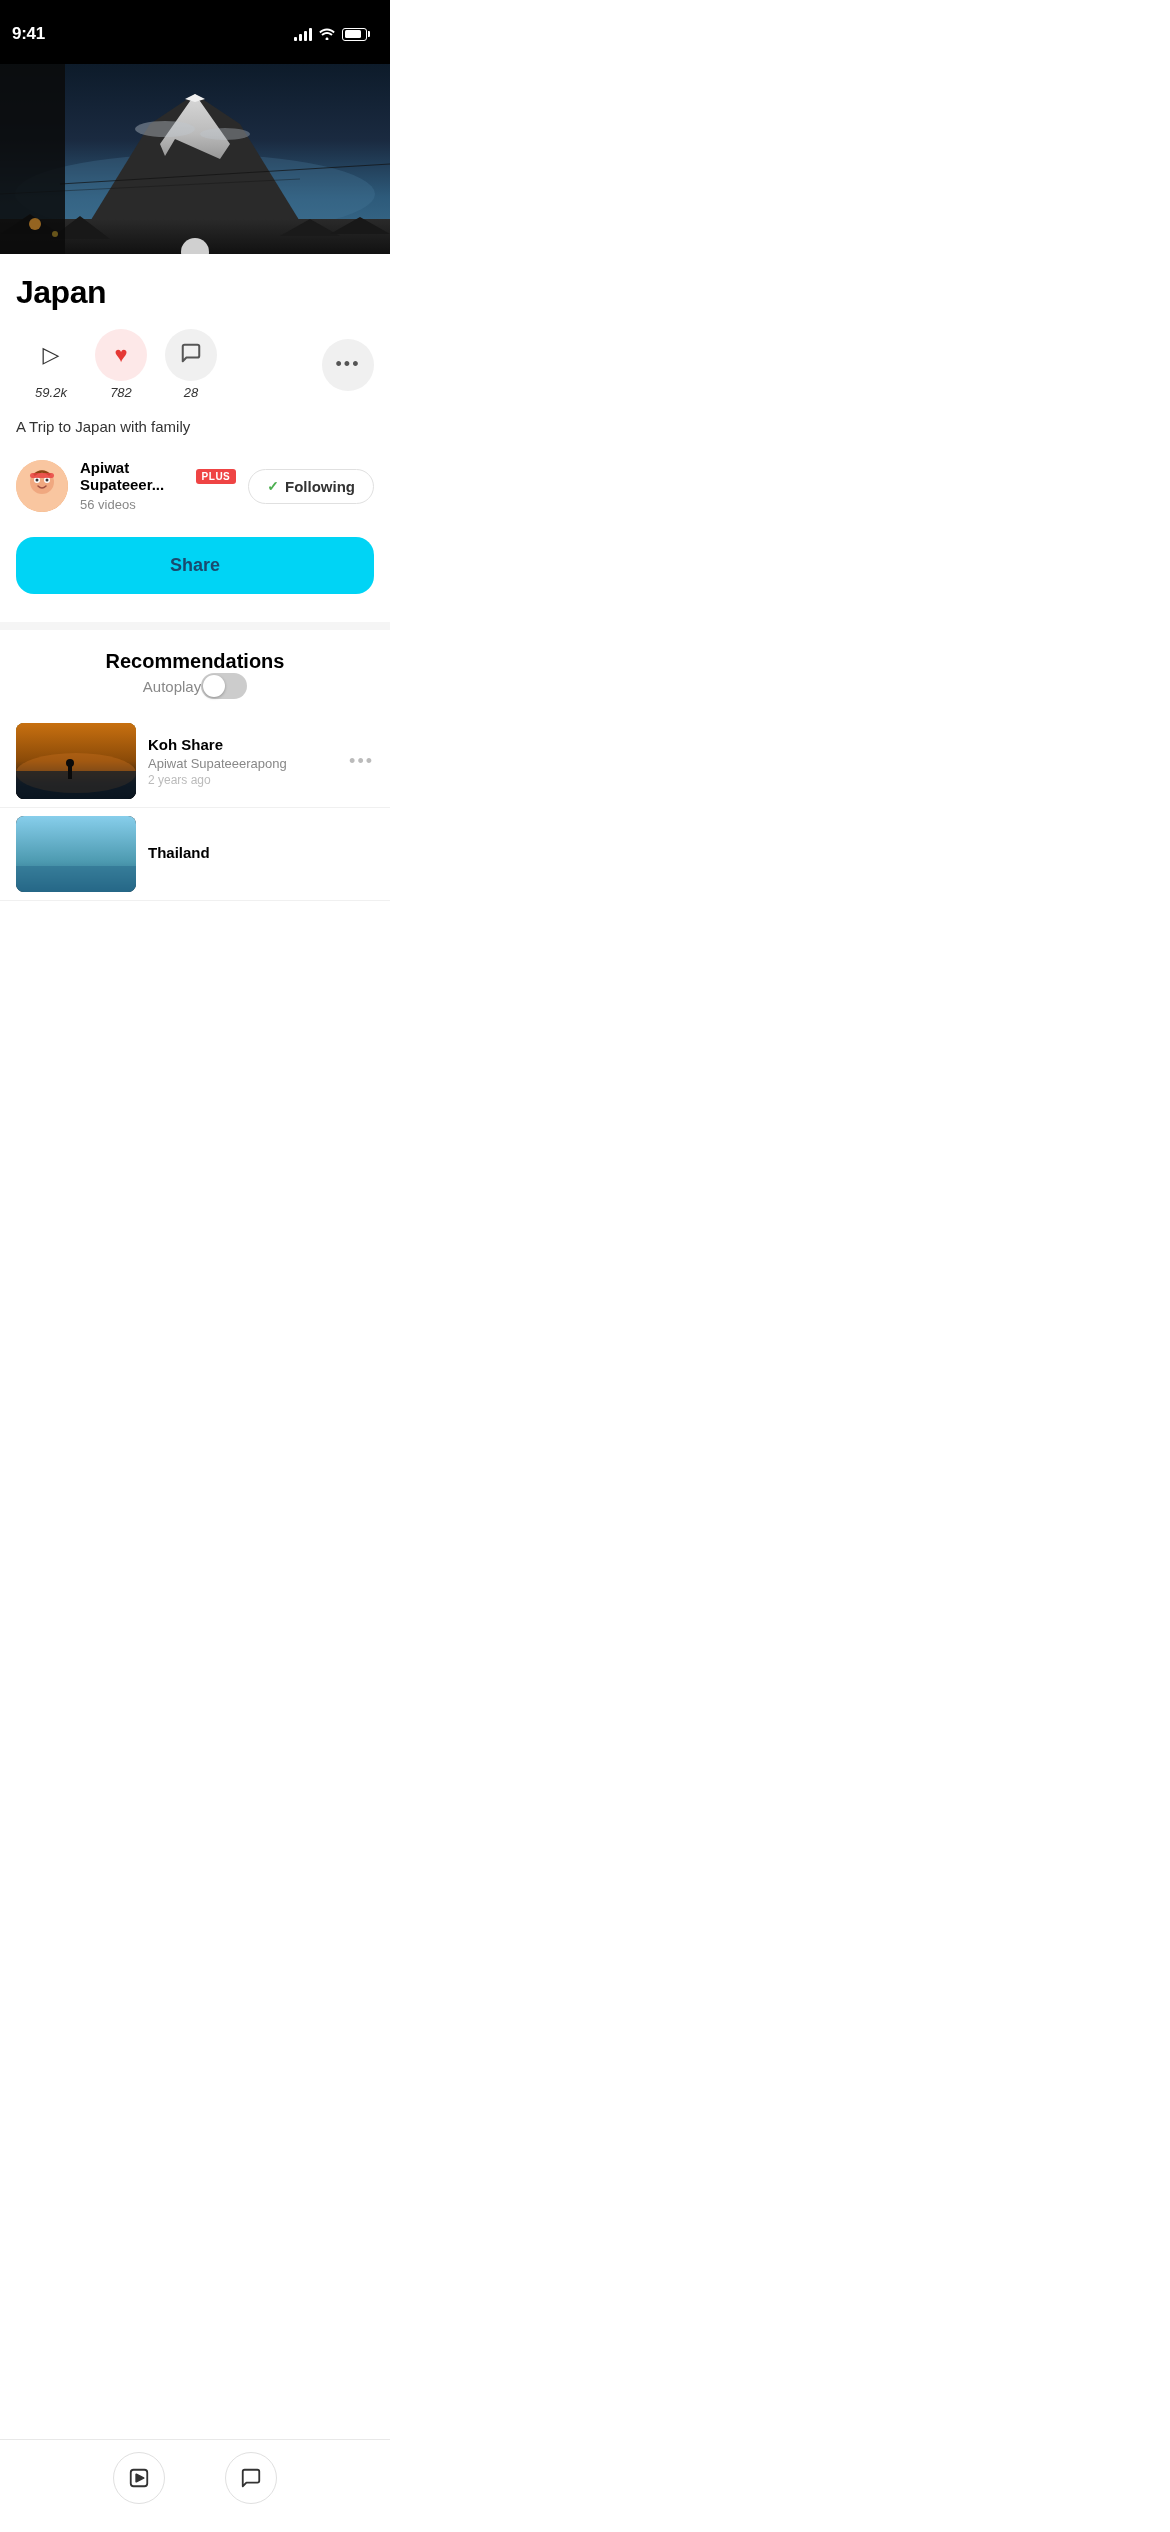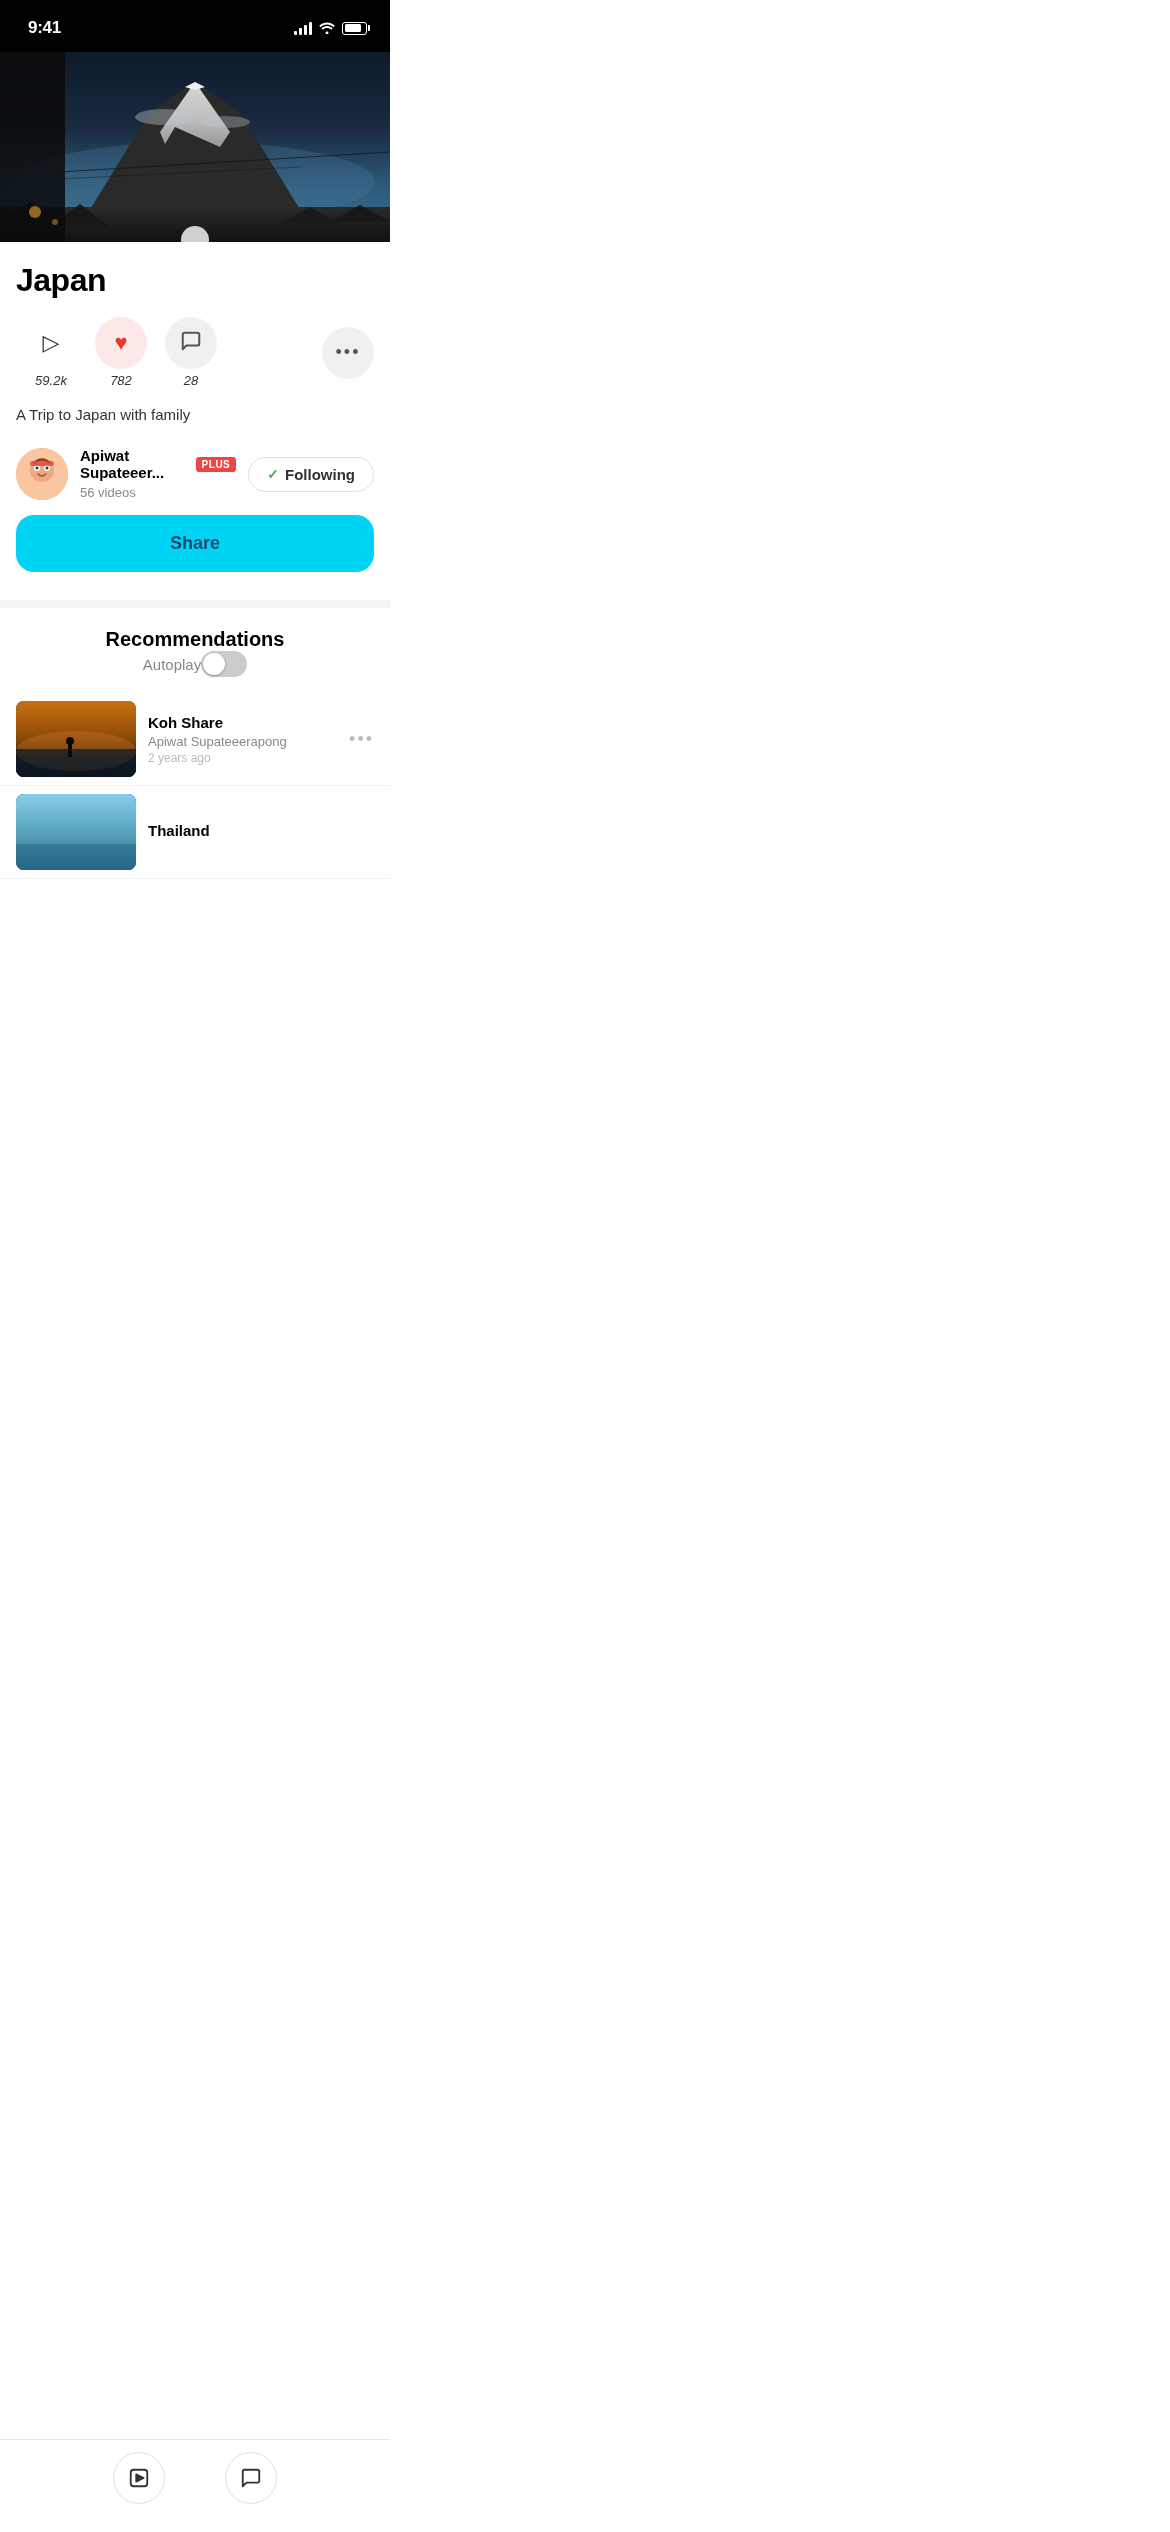--- a/index.html
+++ b/index.html
@@ -13,22 +13,22 @@
       overflow-x: hidden;
       position: relative;
     }
 
     
     .status-bar {
       background: #000;
       display: flex;
       justify-content: space-between;
       align-items: center;
-      padding: 14px 20px 10px 28px;
-      height: 52px;
+      padding: 14px 20px 10px 12px;
+      height: 64px;
     }
 
     .status-time {
       color: #fff;
       font-size: 17px;
       font-weight: 600;
       letter-spacing: -0.3px;
     }
 
     .status-icons {
@@ -213,21 +213,21 @@
       color: #333;
       margin-bottom: 22px;
       line-height: 1.4;
     }
 
     
     .creator-row {
       display: flex;
       align-items: center;
       gap: 12px;
-      margin-bottom: 14px;
+      margin-bottom: 24px;
     }
 
     .creator-avatar {
       width: 52px;
       height: 52px;
       border-radius: 50%;
       background: linear-gradient(135deg, #f9c6a0 0%, #f0a060 100%);
       display: flex;
       align-items: center;
       justify-content: center;

